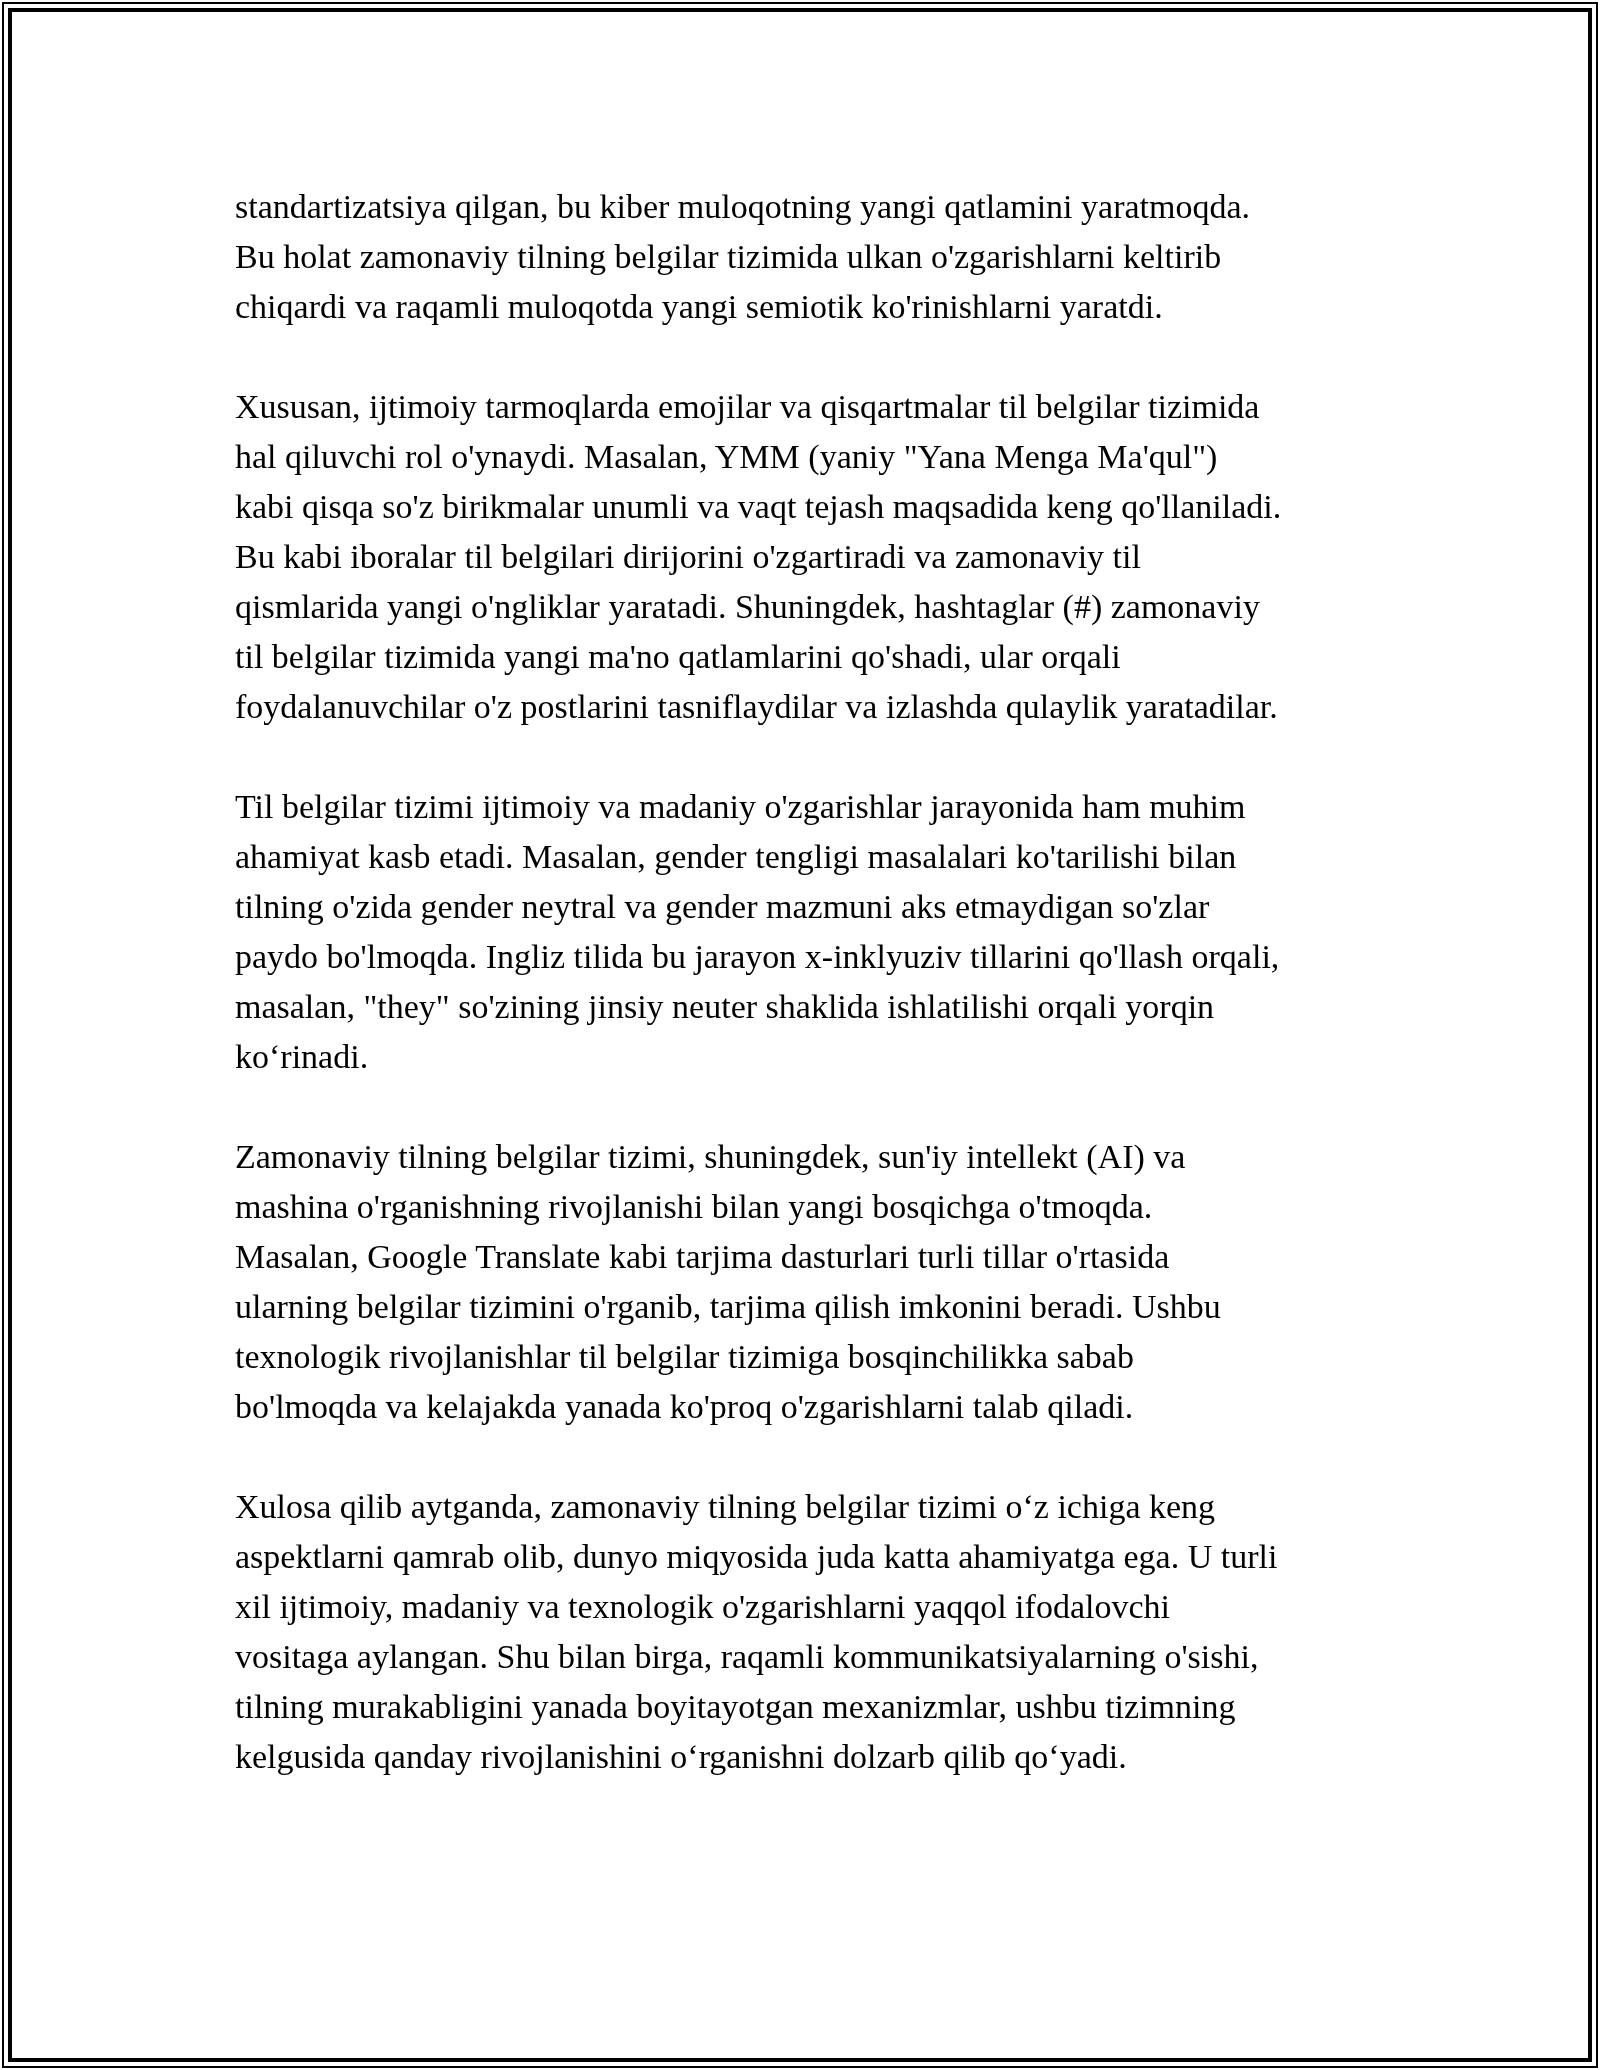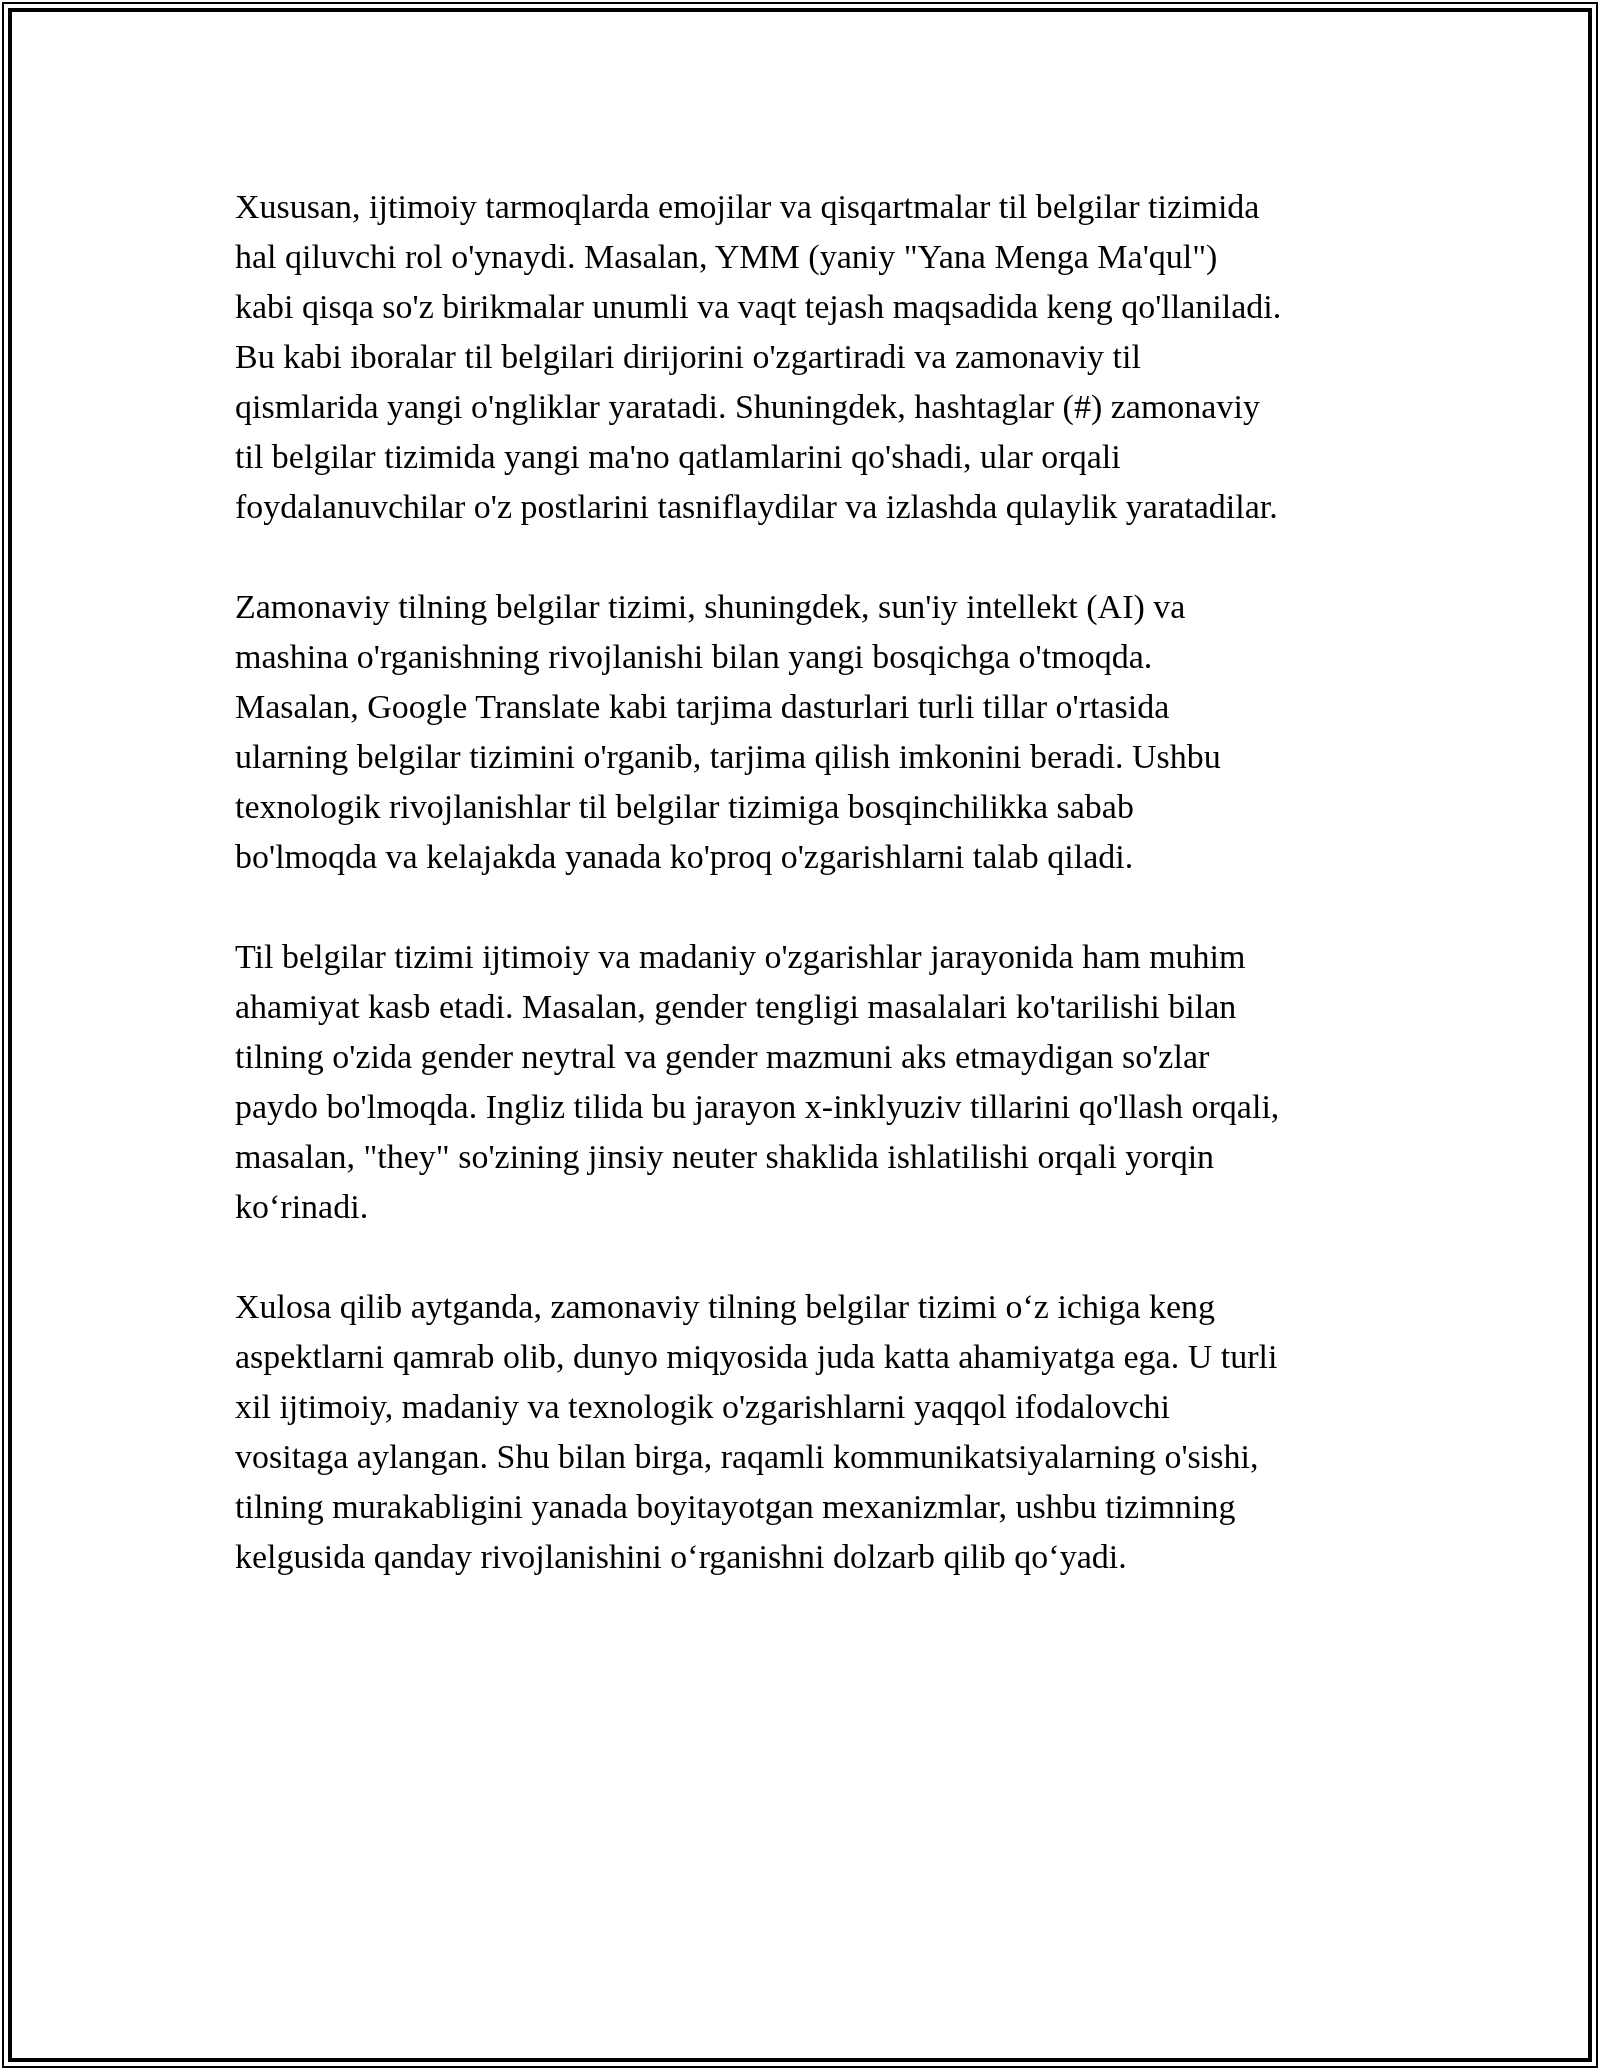--- a/index.html
+++ b/index.html
@@ -47,39 +47,42 @@
   }
 </style>
 </head>
 <body>
 
 <div class="page">
   <div class="frame-outer"></div>
   <div class="frame-inner"></div>
 
   <div class="content">
+    <p class="para">standartizatsiya qilgan, bu kiber muloqotning yangi qatlamini yaratmoqda.
+Bu holat zamonaviy tilning belgilar tizimida ulkan o'zgarishlarni keltirib
+chiqardi va raqamli muloqotda yangi semiotik ko'rinishlarni yaratdi.</p>
     <p class="para">Xususan, ijtimoiy tarmoqlarda emojilar va qisqartmalar til belgilar tizimida
 hal qiluvchi rol o'ynaydi. Masalan, YMM (yaniy "Yana Menga Ma'qul")
 kabi qisqa so'z birikmalar unumli va vaqt tejash maqsadida keng qo'llaniladi.
 Bu kabi iboralar til belgilari dirijorini o'zgartiradi va zamonaviy til
 qismlarida yangi o'ngliklar yaratadi. Shuningdek, hashtaglar (#) zamonaviy
 til belgilar tizimida yangi ma'no qatlamlarini qo'shadi, ular orqali
 foydalanuvchilar o'z postlarini tasniflaydilar va izlashda qulaylik yaratadilar.</p>
+    <p class="para">Til belgilar tizimi ijtimoiy va madaniy o'zgarishlar jarayonida ham muhim
+ahamiyat kasb etadi. Masalan, gender tengligi masalalari ko'tarilishi bilan
+tilning o'zida gender neytral va gender mazmuni aks etmaydigan so'zlar
+paydo bo'lmoqda. Ingliz tilida bu jarayon x-inklyuziv tillarini qo'llash orqali,
+masalan, "they" so'zining jinsiy neuter shaklida ishlatilishi orqali yorqin
+ko‘rinadi.</p>
     <p class="para">Zamonaviy tilning belgilar tizimi, shuningdek, sun'iy intellekt (AI) va
 mashina o'rganishning rivojlanishi bilan yangi bosqichga o'tmoqda.
 Masalan, Google Translate kabi tarjima dasturlari turli tillar o'rtasida
 ularning belgilar tizimini o'rganib, tarjima qilish imkonini beradi. Ushbu
 texnologik rivojlanishlar til belgilar tizimiga bosqinchilikka sabab
 bo'lmoqda va kelajakda yanada ko'proq o'zgarishlarni talab qiladi.</p>
-    <p class="para">Til belgilar tizimi ijtimoiy va madaniy o'zgarishlar jarayonida ham muhim
-ahamiyat kasb etadi. Masalan, gender tengligi masalalari ko'tarilishi bilan
-tilning o'zida gender neytral va gender mazmuni aks etmaydigan so'zlar
-paydo bo'lmoqda. Ingliz tilida bu jarayon x-inklyuziv tillarini qo'llash orqali,
-masalan, "they" so'zining jinsiy neuter shaklida ishlatilishi orqali yorqin
-ko‘rinadi.</p>
     <p class="para">Xulosa qilib aytganda, zamonaviy tilning belgilar tizimi o‘z ichiga keng
 aspektlarni qamrab olib, dunyo miqyosida juda katta ahamiyatga ega. U turli
 xil ijtimoiy, madaniy va texnologik o'zgarishlarni yaqqol ifodalovchi
 vositaga aylangan. Shu bilan birga, raqamli kommunikatsiyalarning o'sishi,
 tilning murakabligini yanada boyitayotgan mexanizmlar, ushbu tizimning
 kelgusida qanday rivojlanishini o‘rganishni dolzarb qilib qo‘yadi.</p>
   </div>
 </div>
 
 </body></html>

